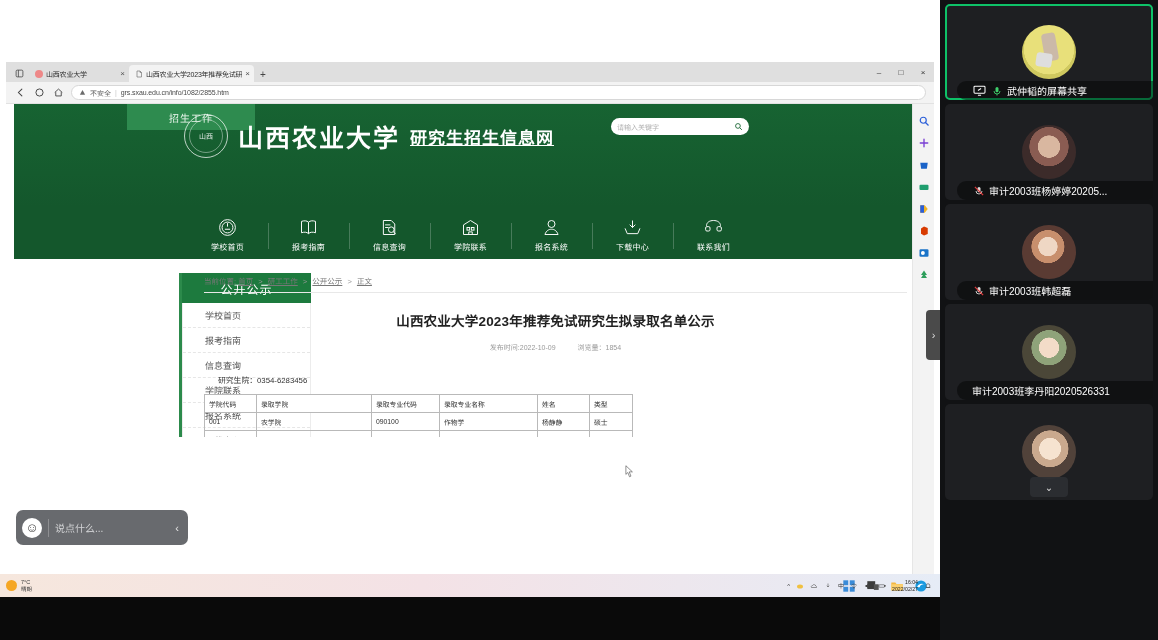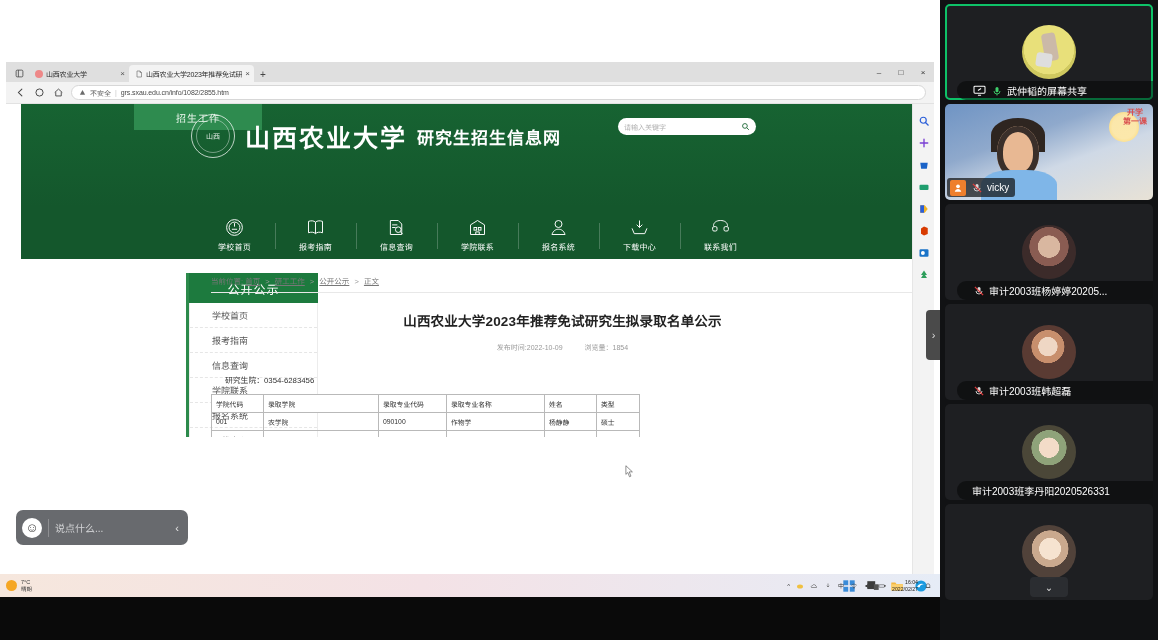--- a/index.html
+++ b/index.html
@@ -77,21 +77,21 @@
   }
   .warn-ico { color: #6b6b6b; font-size: 7px; display: flex; align-items: center; }
   .notsecure { color: #5c5c5c; font-size: 7px; }
   .omni-sep { color: #c8c8c8; font-size: 7px; }
   .omni-url { color: #4a4a4a; font-size: 7px; letter-spacing: -0.1px; }
 
   
   .page-viewport {
     position: relative; width: 928px; height: 470px; background: #fff; overflow: hidden;
   }
-  .page-scroll-area { position: absolute; left: 15px; top: 0; width: 913px; height: 333px; overflow: hidden; background: #fff; }
+  .page-scroll-area { position: absolute; left: 8px; top: 0; width: 913px; height: 333px; overflow: hidden; background: #fff; }
 
   
   .site-banner {
     position: relative; height: 103px; background: #186633;
     background-image: linear-gradient(180deg,#176332 0%, #14572c 100%);
   }
   .zs-tag {
     position: absolute; left: 113px; top: 0px; width: 128px; height: 26px;
     background: #2e8b4f; color: #eaf6ec; font-size: 10px;
     display: flex; align-items: center; justify-content: center; letter-spacing: 1px;
@@ -107,21 +107,21 @@
   }
   .seal::after {
     content: ''; position: absolute; inset: 4px; border-radius: 50%;
     border: 0.8px solid rgba(255,255,255,.4);
   }
   .univ-name {
     color: #fff; font-size: 25px; font-weight: 700; letter-spacing: 2px;
     font-family: "DejaVu Serif", "Liberation Serif", serif;
   }
   .site-sub {
-    color: #fff; font-size: 17px; font-weight: 700; letter-spacing: 1px;
+    color: #fff; font-size: 17px; font-weight: 700; letter-spacing: 1px; text-decoration: underline;
   }
   .site-search {
     position: absolute; right: 178px; top: 14px; width: 138px; height: 17px;
     background: #ffffff; border-radius: 9px; display: flex; align-items: center;
     padding: 0 6px; justify-content: space-between;
   }
   .site-search span { font-size: 7px; color: #b0b0b0; }
   .site-search .sicon { color: #186633; display: flex; }
   .site-search .sicon svg { width: 9px; height: 9px; }
 
@@ -779,45 +779,20 @@
           <svg viewBox="0 0 16 16" fill="#3ecf6b">
               <rect x="6" y="2.5" width="4" height="7" rx="2"></rect>
               <path d="M4 8a4 4 0 008 0" stroke="#3ecf6b" stroke-width="1.2" fill="none"></path>
               <path d="M8 12v2" stroke="#3ecf6b" stroke-width="1.2"></path>
             </svg>
         </span>
         <span class="nm">武仲韬的屏幕共享</span>
       </div>
     </div>
 
-    <div class="tile">
-      <div class="vid-vicky">
-        <div class="vsun"></div>
-        <div class="vtext">开学<br>第一课</div>
-        <div class="vhair"></div>
-        <div class="vface"></div>
-        <div class="vbody"></div>
-      </div>
-      <div class="namebar float">
-        <span class="host-badge">
-          <svg viewBox="0 0 16 16" fill="#fff">
-              <circle cx="8" cy="5.2" r="3"></circle>
-              <path d="M2.8 14c.9-3.2 2.8-4.6 5.2-4.6S12.3 10.8 13.2 14z"></path>
-            </svg>
-        </span>
-        <span class="mic">
-          <svg viewBox="0 0 16 16" fill="#ddd">
-              <rect x="6" y="2.5" width="4" height="7" rx="2"></rect>
-              <path d="M4 8a4 4 0 008 0" stroke="#ddd" stroke-width="1.2" fill="none"></path>
-              <path d="M2.5 2.5l11 11" stroke="#e23b3b" stroke-width="1.6"></path>
-            </svg>
-        </span>
-        <span class="nm">vicky</span>
-      </div>
-    </div>
 
     <div class="tile">
       <div class="avatar">
         <div class="ph-a"></div>
       </div>
       <div class="namebar">
         <span class="mic">
           <svg viewBox="0 0 16 16" fill="#ddd">
               <rect x="6" y="2.5" width="4" height="7" rx="2"></rect>
               <path d="M4 8a4 4 0 008 0" stroke="#ddd" stroke-width="1.2" fill="none"></path>

